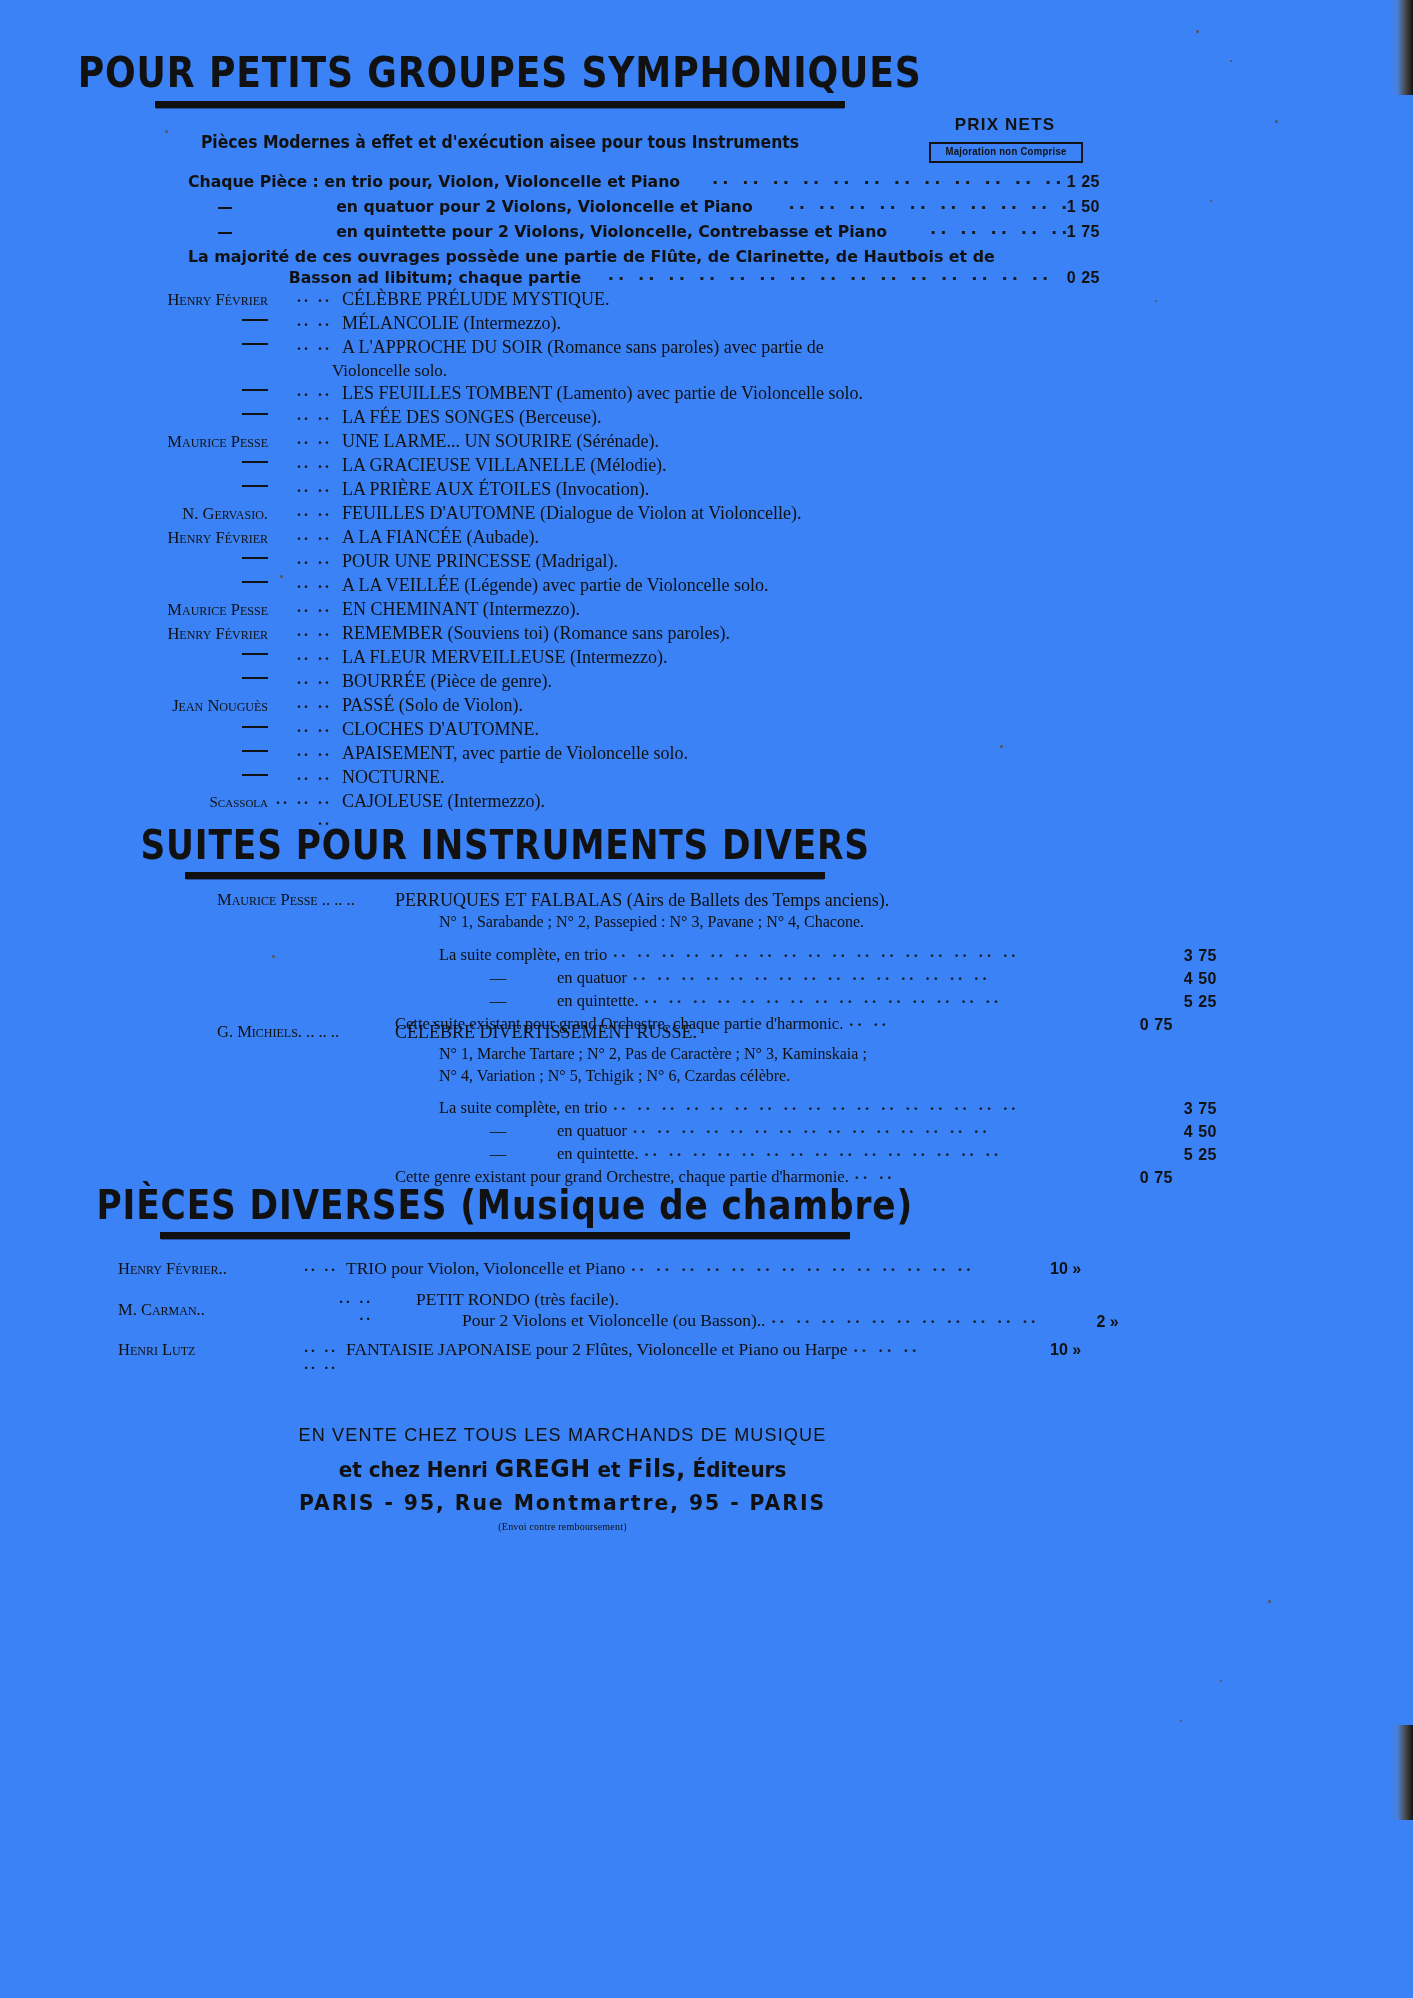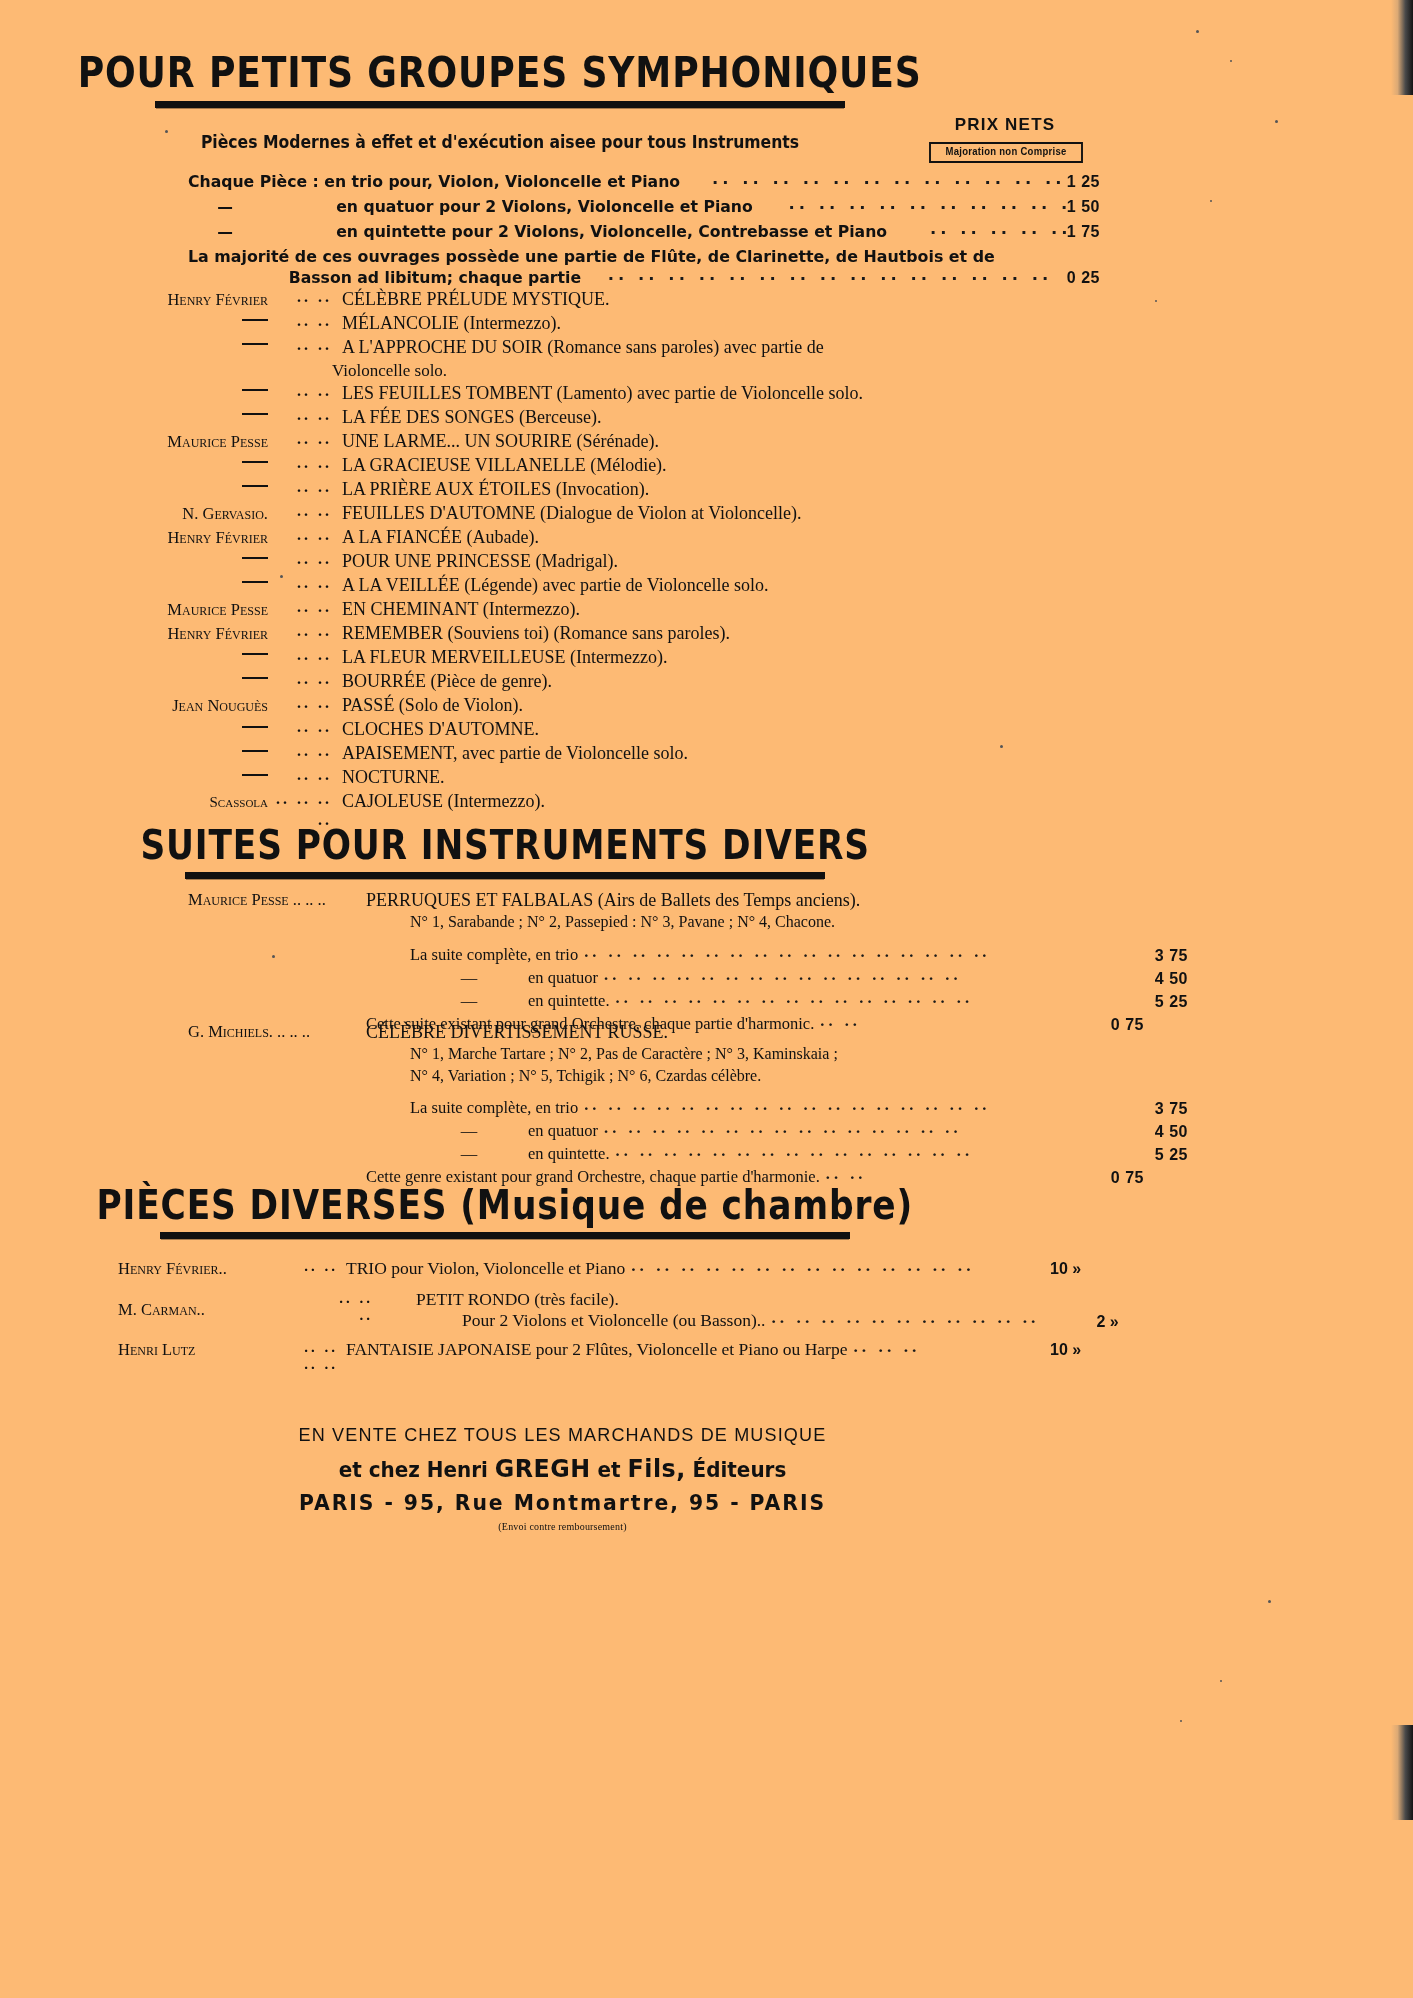--- a/index.html
+++ b/index.html
@@ -1,21 +1,21 @@
 <!DOCTYPE html>
 <html lang="fr"><head>
 <meta charset="utf-8">
 <title>Catalogue Gregh</title>
 <style>
   html,body{margin:0;padding:0;background:#a9a9a9;}
   body{font-family:"Liberation Serif",serif;}
   .page{
     position:relative;
     width:1413px;height:1998px;
-    background:#fdba74;
+    background:#3b82f6;
     overflow:hidden;
     margin:0 auto;
     color:#111;
   }
   
   .edge-dark{
     position:absolute;right:0;width:22px;
     background:linear-gradient(to left,#141414 0%,#4a4a4a 35%,rgba(120,120,120,0.25) 70%,rgba(255,255,255,0) 100%);
     pointer-events:none;
   }
@@ -103,21 +103,21 @@
   .wdots{
     width:62px;flex:0 0 62px;text-align:right;
     font-weight:bold;letter-spacing:3px;font-size:16px;
     padding-right:10px;transform:translateY(-3px);
   }
   .wtitle{flex:1 1 auto;}
   .wcont{padding-left:222px;font-size:17px;line-height:1.28;}
   .dash{display:inline-block;width:26px;border-top:2px solid #111;vertical-align:middle;transform:translateY(-5px);}
 
   
-  .suite{position:absolute;font-size:17.5px;width:1000px;}
+  .suite{position:absolute;font-size:17.5px;width:1000px;margin-left:29px;}
   .sname{
     position:absolute;left:0;width:170px;text-align:left;
     font-size:16.5px;white-space:nowrap;
   }
   .sbody{margin-left:178px;}
   .stitle{font-size:18px;}
   .smove{padding-left:44px;font-size:16px;line-height:1.35;}
   .sprices{padding-left:44px;margin-top:12px;font-size:16.5px;}
   .sprices .row{margin-bottom:3px;}
   .sprices .price{width:62px;}

